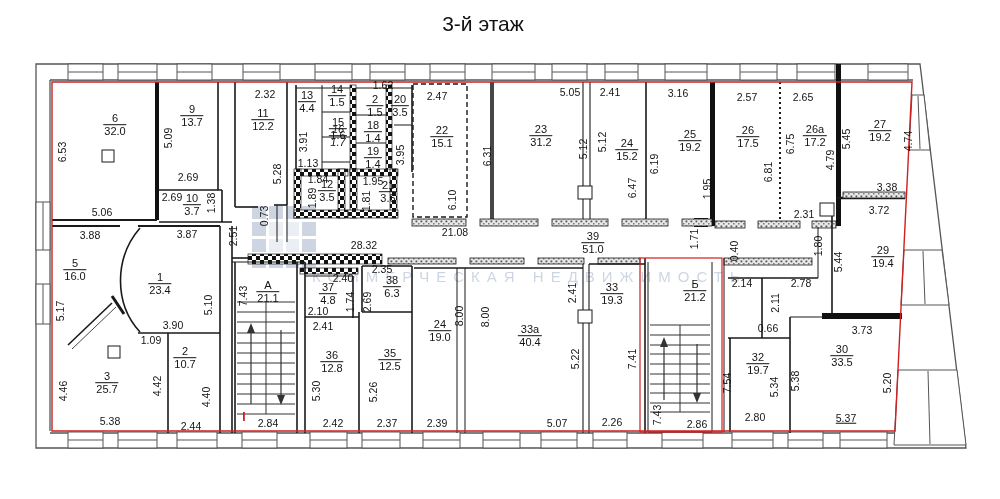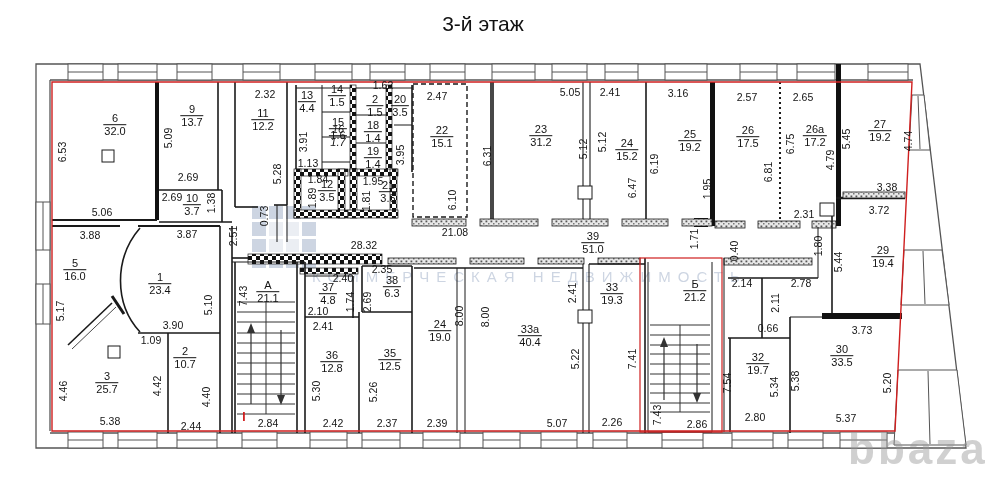--- a/index.html
+++ b/index.html
@@ -49,21 +49,20 @@
       <i></i>
       <i class="h"></i>
       <i class="h"></i>
       <i></i>
       <i></i>
       <i></i>
       <i></i>
       <i></i>
     </div>
   <div class="wm wm-sub">КОММЕРЧЕСКАЯ НЕДВИЖИМОСТЬ</div>
-  <div class="wm wm-bbaza">bbaza</div>
 
   <svg id="plan-svg" width="1000" height="499" viewBox="0 0 1000 499">
     <defs>
       <pattern id="chk" width="8" height="8" patternUnits="userSpaceOnUse">
         <rect width="8" height="8" fill="#fff"></rect>
         <rect width="4" height="4" fill="#111"></rect>
         <rect x="4" y="4" width="4" height="4" fill="#111"></rect>
       </pattern>
       <pattern id="stp" width="5" height="5" patternUnits="userSpaceOnUse">
         <rect width="5" height="5" fill="#e8e8e8"></rect>
@@ -528,21 +527,21 @@
       <span class="dim" style="left: 742px; top: 283px;">2.14</span>
       <span class="dim" style="left: 801px; top: 283px;">2.78</span>
       <span class="dim r" style="left: 775px; top: 303px;">2.11</span>
       <span class="dim" style="left: 768px; top: 328px;">0.66</span>
       <span class="dim" style="left: 862px; top: 330px;">3.73</span>
       <span class="dim r" style="left: 727px; top: 383px;">7.54</span>
       <span class="dim r" style="left: 774px; top: 387px;">5.34</span>
       <span class="dim r" style="left: 795px; top: 381px;">5.38</span>
       <span class="dim r" style="left: 887px; top: 383px;">5.20</span>
       <span class="dim" style="left: 755px; top: 417px;">2.80</span>
-      <span class="dim" style="left: 846px; top: 418px;">5.37</span>
+      <span class="dim" style="left: 846px; top: 418px; text-decoration: underline;">5.37</span>
       <span class="dim r" style="left: 60px; top: 311px;">5.17</span>
       <span class="dim r" style="left: 208px; top: 305px;">5.10</span>
       <span class="dim" style="left: 173px; top: 325px;">3.90</span>
       <span class="dim" style="left: 151px; top: 340px;">1.09</span>
       <span class="dim r" style="left: 63px; top: 391px;">4.46</span>
       <span class="dim r" style="left: 157px; top: 386px;">4.42</span>
       <span class="dim r" style="left: 206px; top: 397px;">4.40</span>
       <span class="dim" style="left: 110px; top: 421px;">5.38</span>
       <span class="dim" style="left: 191px; top: 426px;">2.44</span>
       <span class="dim" style="left: 268px; top: 423px;">2.84</span>

